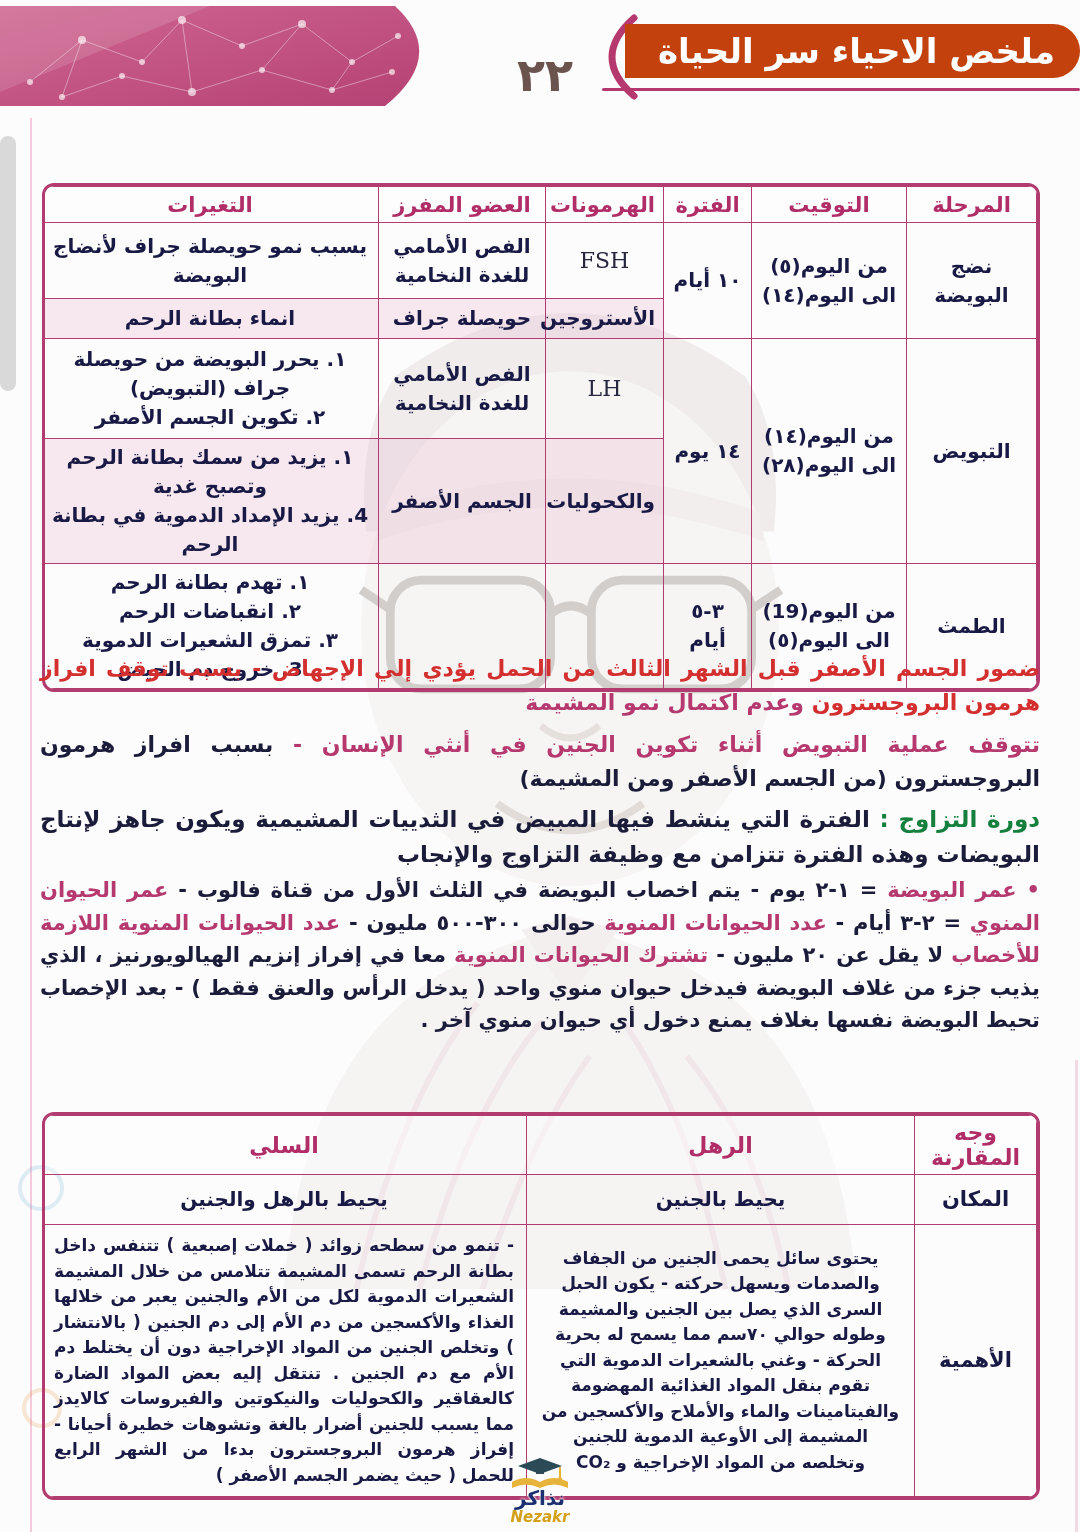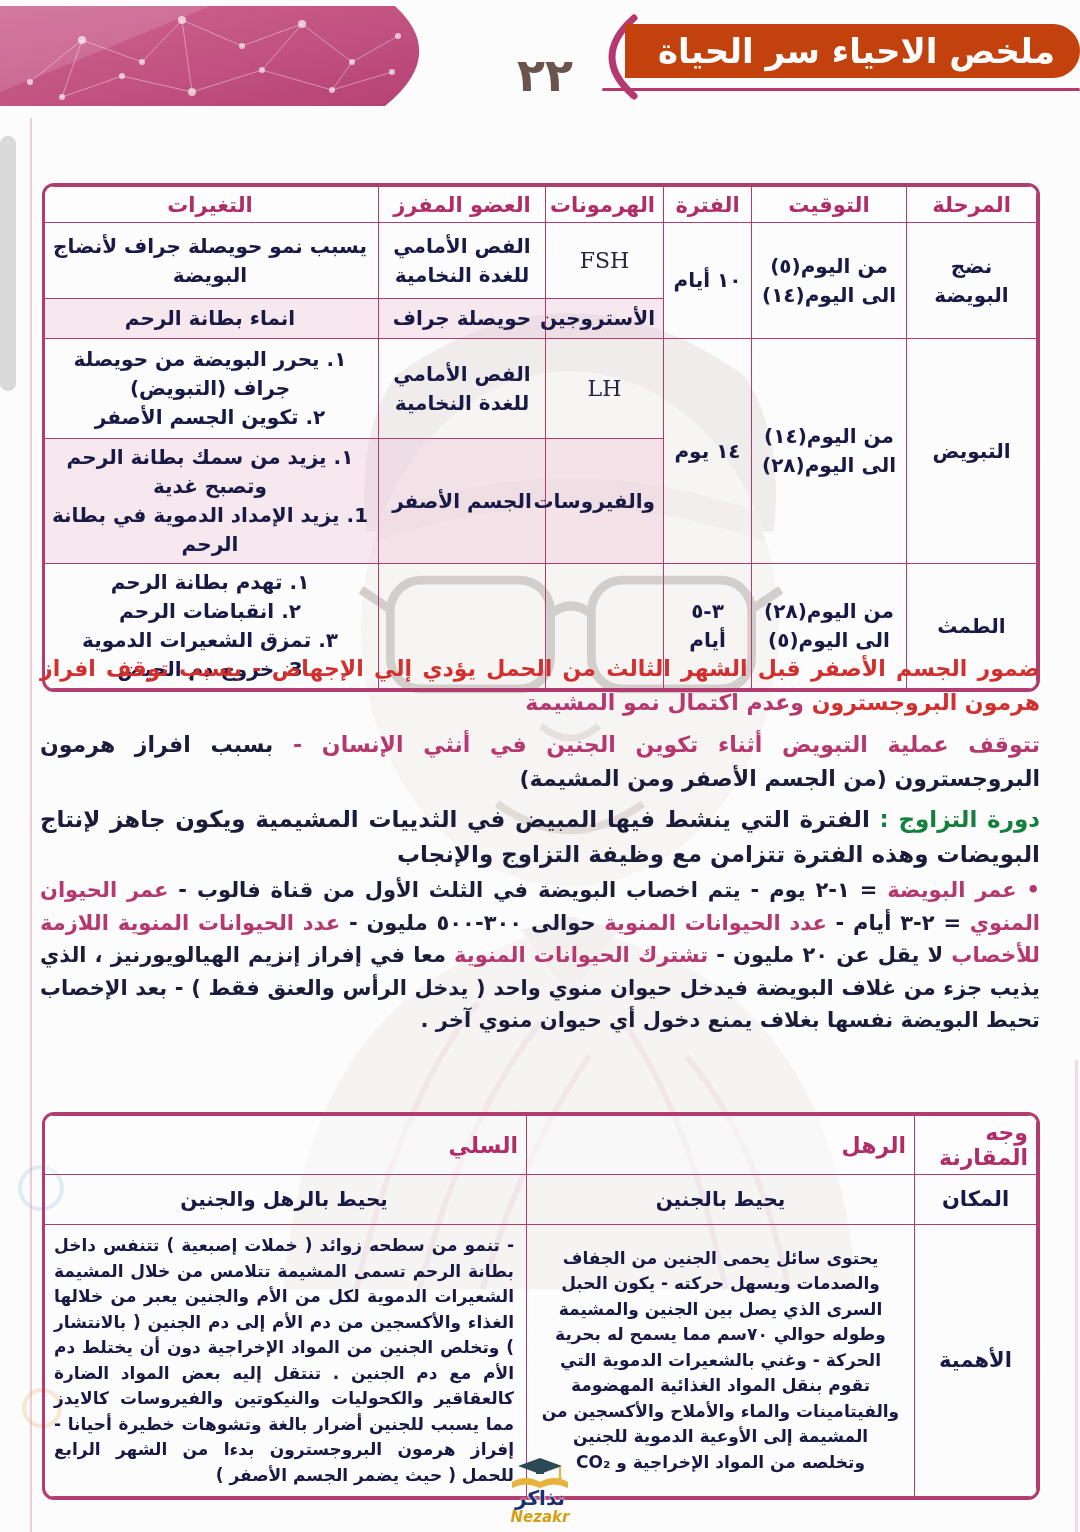--- a/index.html
+++ b/index.html
@@ -36,21 +36,21 @@
   .t2 { top:1112px; }
   table { width:100%; border-collapse:collapse; table-layout:fixed; direction:rtl; }
   th, td { border:1.5px solid #b23b6f; text-align:center; vertical-align:middle; padding:4px 8px; }
   th { color:#b02d68; font-weight:bold; font-size:21px; height:36px; background:rgba(255,255,255,0.4); }
   td { color:#191945; font-weight:bold; font-size:20px; line-height:1.45; }
   .prelined { white-space:pre-line; }
   .latin-cell { font-family:"DejaVu Serif", serif; font-weight:normal; font-size:22px; color:#26263f; }
   tr.altrow td { background:rgba(236,196,214,0.35); }
   tr.h-r1 { height:76px; } tr.h-r2 { height:40px; } tr.h-r3 { height:100px; }
   tr.h-r4 { height:96px; } tr.h-r5 { height:120px; }
-  .t2 th { height:42px; font-size:22px;text-align:right; }
+  .t2 th { height:42px; font-size:22px; }
   .t2 tr.place-row { height:50px; }
   .t2 td.imp { font-size:17px; line-height:1.5; padding:8px 12px; }
   .t2 td.imp.just { text-align:justify; }
   .t2 td.row-label { font-size:21px; }
 
   
   .flow { position:absolute; right:40px; left:40px; z-index:2; }
   .notes { top:652px; font-size:22px; font-weight:bold; line-height:1.55; text-align:justify; }
   .notes p { margin-bottom:8px; }
   .clr-red { color:#d32f2f; }
@@ -187,28 +187,28 @@
         <tr class="h-r3">
           <td rowspan="2">التبويض</td>
           <td rowspan="2">من اليوم(١٤) الى اليوم(٢٨)</td>
           <td rowspan="2">١٤ يوم</td>
           <td class="latin-cell">LH</td>
           <td>الفص الأمامي للغدة النخامية</td>
           <td class="prelined">١. يحرر البويضة من حويصلة جراف (التبويض)
 ٢. تكوين الجسم الأصفر</td>
         </tr>
         <tr class="h-r4 altrow">
-          <td>والفيروسات</td>
+          <td>والكحوليات</td>
           <td>الجسم الأصفر</td>
           <td class="prelined">١. يزيد من سمك بطانة الرحم وتصبح غدية
-1. يزيد الإمداد الدموية في بطانة الرحم</td>
+4. يزيد الإمداد الدموية في بطانة الرحم</td>
         </tr>
         <tr class="h-r5">
           <td>الطمث</td>
-          <td>من اليوم(٢٨) الى اليوم(٥)</td>
+          <td>من اليوم(19) الى اليوم(٥)</td>
           <td>٣-٥ أيام</td>
           <td></td>
           <td></td>
           <td class="prelined">١. تهدم بطانة الرحم
 ٢. انقباضات الرحم
 ٣. تمزق الشعيرات الدموية
 3. خروج دم الحيض</td>
         </tr>
       </tbody>
     </table>

